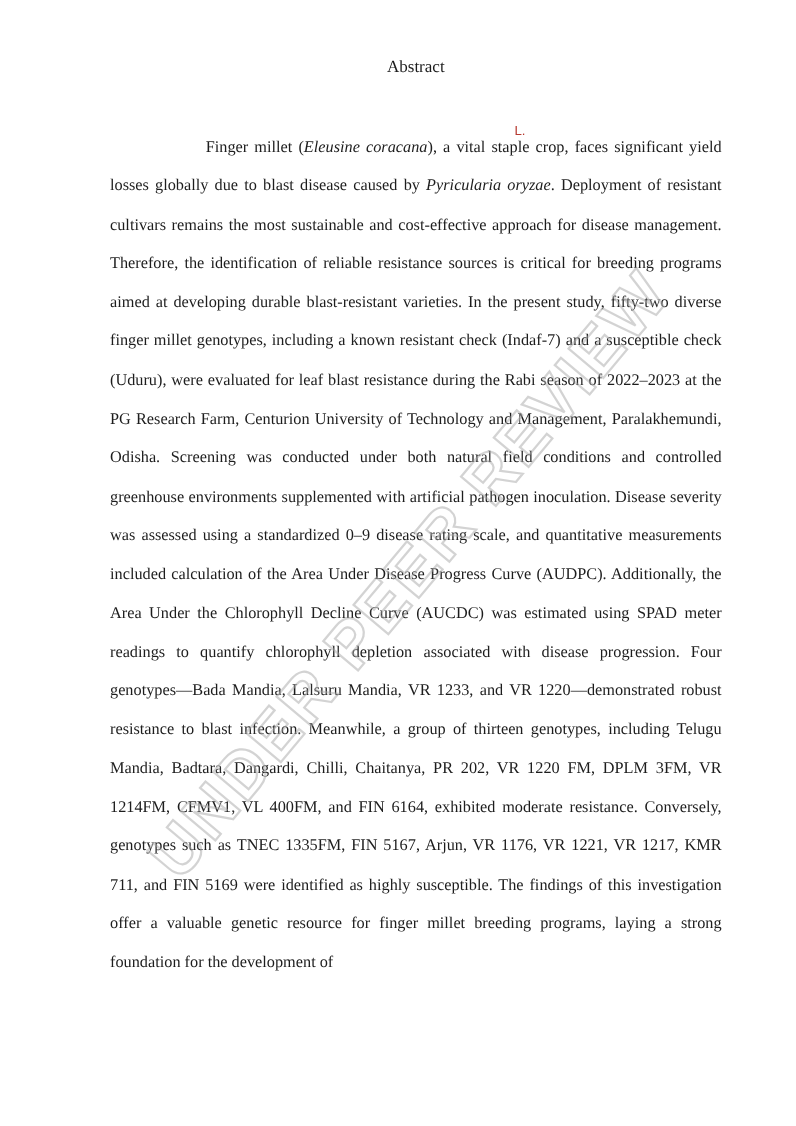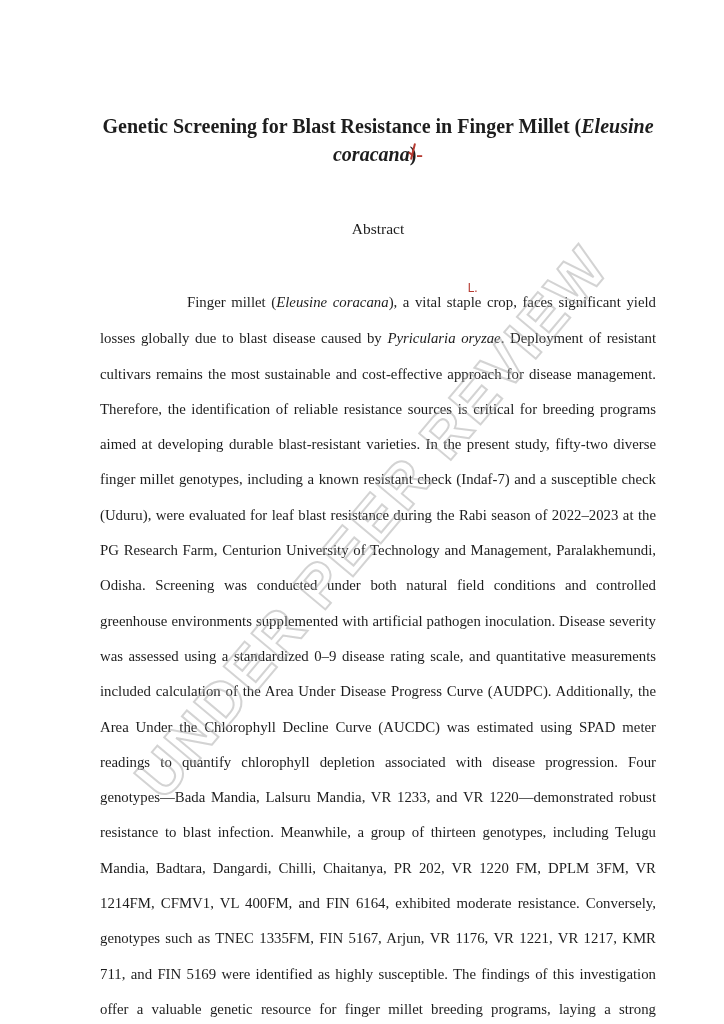--- a/index.html
+++ b/index.html
@@ -59,23 +59,19 @@
 </style>
 </head>
 <body>
 
 <div class="page">
 
   <div class="watermark">UNDER PEER REVIEW</div>
 
   <div class="content">
 
-    <h1 class="title">
-      <div class="title-line"><span class="seg-normal">Genetic Screening for Blast Resistance in Finger Millet (</span><span class="seg-italic">Eleusine</span></div>
-      <div class="title-line"><span class="seg-italic">coracana</span><span class="seg-paren-caret">)</span><span class="seg-red">-</span></div>
-    </h1>
 
     <h2 class="abstract-heading">Abstract</h2>
 
     <p class="abstract-body"><span class="seg-normal">Finger millet (</span><span class="seg-italic">Eleusine coracana</span><span class="seg-insert-above">L.</span><span class="seg-normal">), a vital staple crop, faces significant yield losses globally due to blast disease caused by </span><span class="seg-italic">Pyricularia oryzae</span><span class="seg-normal">. Deployment of resistant cultivars remains the most sustainable and cost-effective approach for disease management. Therefore, the identification of reliable resistance sources is critical for breeding programs aimed at developing durable blast-resistant varieties. In the present study, fifty-two diverse finger millet genotypes, including a known resistant check (Indaf-7) and a susceptible check (Uduru), were evaluated for leaf blast resistance during the Rabi season of 2022–2023 at the PG Research Farm, Centurion University of Technology and Management, Paralakhemundi, Odisha. Screening was conducted under both natural field conditions and controlled greenhouse environments supplemented with artificial pathogen inoculation. Disease severity was assessed using a standardized 0–9 disease rating scale, and quantitative measurements included calculation of the Area Under Disease Progress Curve (AUDPC). Additionally, the Area Under the Chlorophyll Decline Curve (AUCDC) was estimated using SPAD meter readings to quantify chlorophyll depletion associated with disease progression. Four genotypes—Bada Mandia, Lalsuru Mandia, VR 1233, and VR 1220—demonstrated robust resistance to blast infection. Meanwhile, a group of thirteen genotypes, including Telugu Mandia, Badtara, Dangardi, Chilli, Chaitanya, PR 202, VR 1220 FM, DPLM 3FM, VR 1214FM, CFMV1, VL 400FM, and FIN 6164, exhibited moderate resistance. Conversely, genotypes such as TNEC 1335FM, FIN 5167, Arjun, VR 1176, VR 1221, VR 1217, KMR 711, and FIN 5169 were identified as highly susceptible. The findings of this investigation offer a valuable genetic resource for finger millet breeding programs, laying a strong foundation for the development of </span></p>
 
   </div>
 </div>
 
 </body></html>

